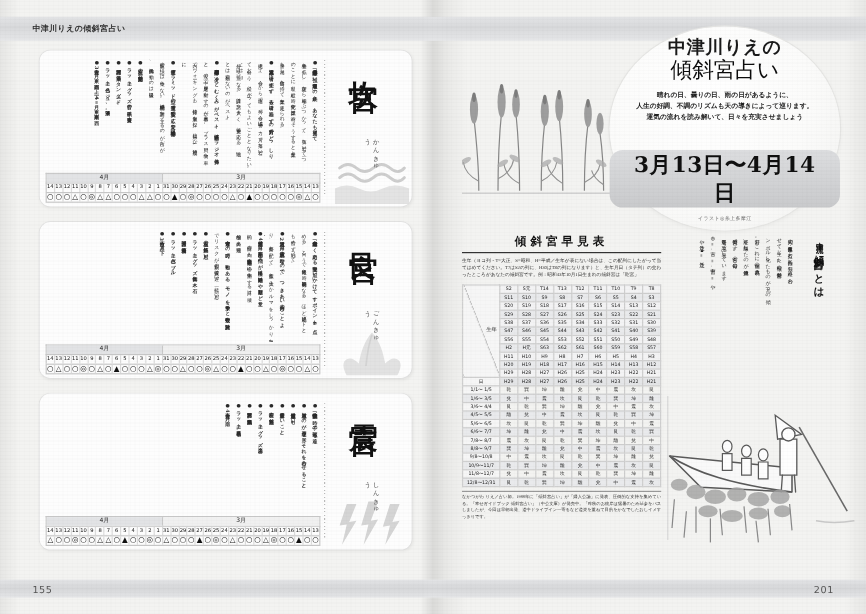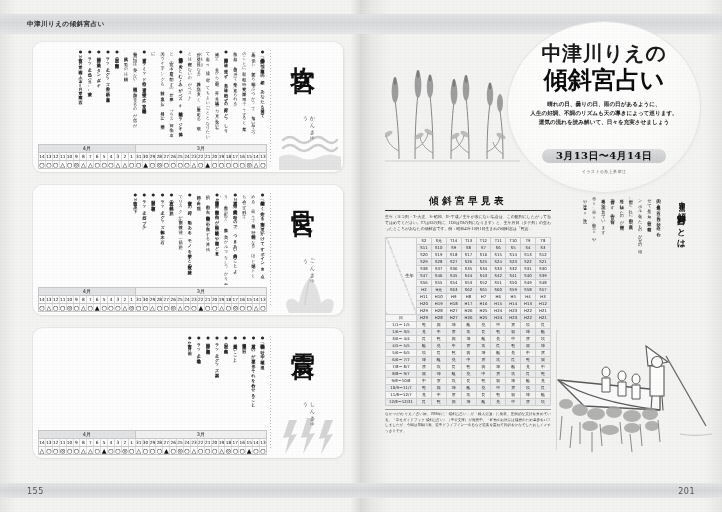--- a/index.html
+++ b/index.html
@@ -132,33 +132,33 @@
   
   .badge {
     position: absolute; left: 508px; top: 22px; width: 192px; height: 170px;
     border-radius: 50%;
     background: radial-gradient(circle at 42% 34%, #ffffff 0%, #fbfbfa 55%, #f0f0ee 100%);
     box-shadow: 0 0 0 1px #e6e6e4, 0 1px 4px rgba(0,0,0,.06);
     display: flex; flex-direction: column; align-items: center; justify-content: center;
     text-align: center;
   }
   .badge .l1 {
-    font-size: 20px; font-weight: bold; letter-spacing: .6px; color: #1a1a1a;
+    font-size: 15px; font-weight: bold; letter-spacing: .6px; color: #1a1a1a;
     font-family: "DejaVu Serif","Liberation Serif",serif;
   }
   .badge .l2 {
-    font-size: 24px; font-weight: bold; letter-spacing: 0px; color: #0c0c0c;
+    font-size: 18px; font-weight: normal; letter-spacing: 0px; color: #0c0c0c;
     margin-top: 1px; line-height: 1.02;
     font-family: "DejaVu Serif","Liberation Serif",serif;
   }
   .badge .lead { margin-top: 7px; font-size: 5.6px; line-height: 1.65; color: #222; font-weight: bold; }
   .badge .pill {
     margin-top: 21px; padding: 0 14px; border-radius: 11px;
     background: linear-gradient(180deg,#dcdddf,#c9cacc);
-    font-size: 10px; font-weight: bold; color: #101010; letter-spacing: .4px;
+    font-size: 18px; font-weight: bold; color: #101010; letter-spacing: .4px;
     font-family: "DejaVu Serif","Liberation Serif",serif;
   }
   .badge .credit { margin-top: 6px; font-size: 4.2px; color: #6a6a6a; letter-spacing: .3px; }
 
   
   .sprouts { position: absolute; left: 385px; top: 55px; width: 135px; height: 110px; opacity: .8; }
 
   
   .tbl-block { position: absolute; left: 385px; top: 195px; width: 166px; }
   .tbl-title {

